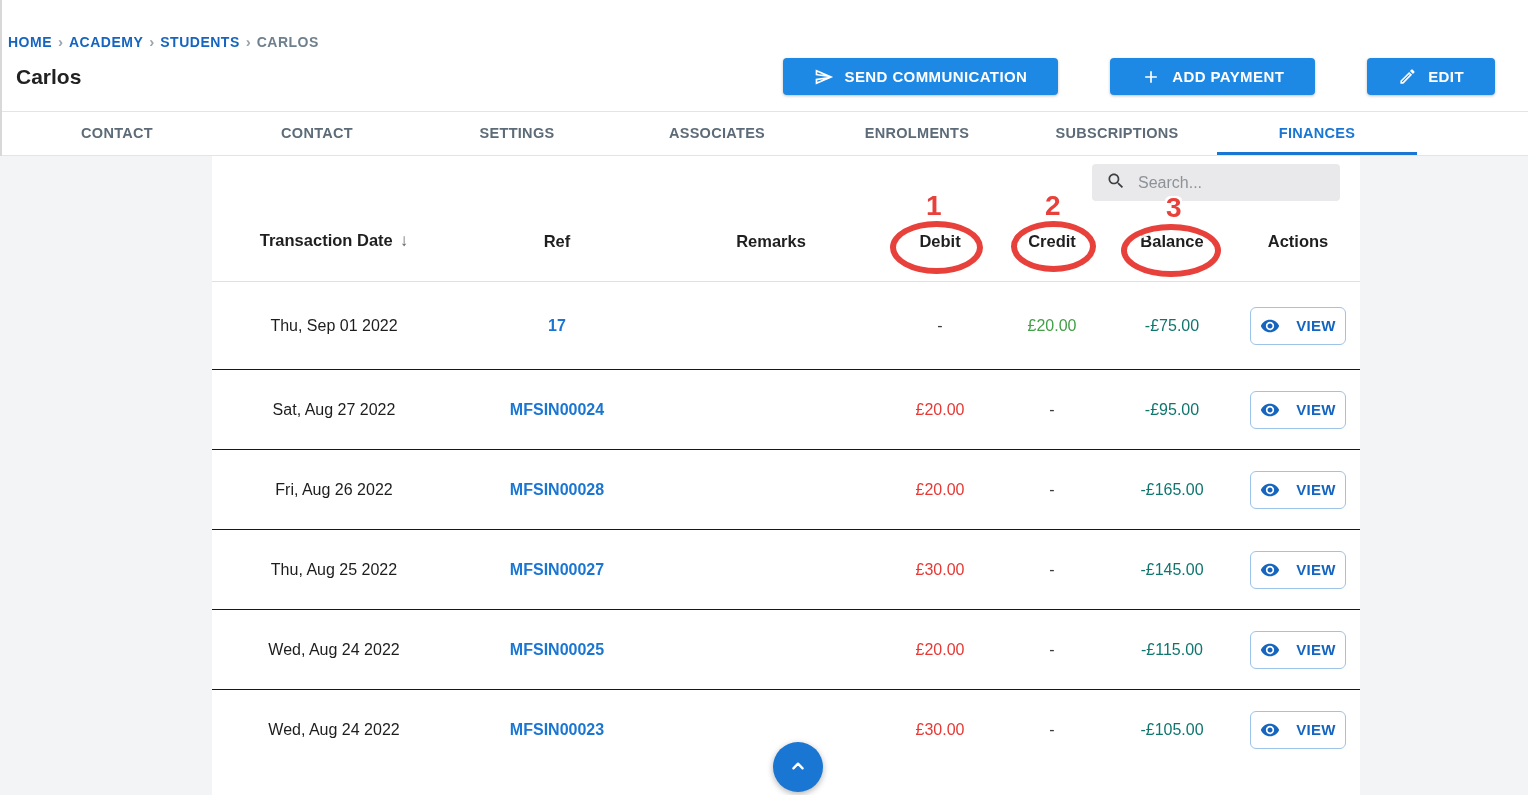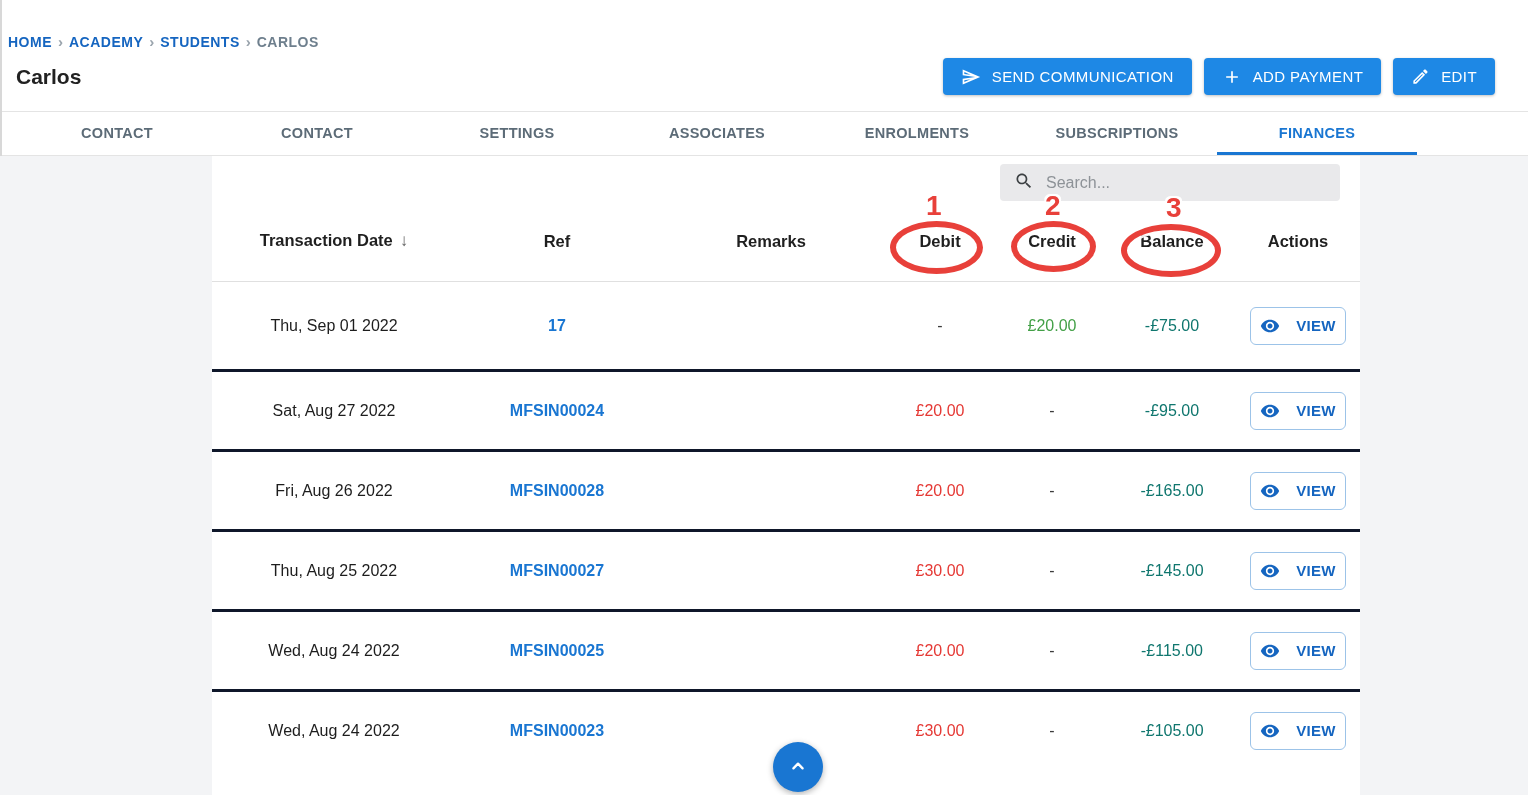--- a/index.html
+++ b/index.html
@@ -16,60 +16,61 @@
   .breadcrumb { height:50px; display:flex; align-items:flex-end; padding-left:8px; gap:6px; }
   .crumb-link { color:#1565c0; font-size:14px; font-weight:bold; letter-spacing:.5px; text-decoration:none; cursor:pointer; }
   .crumb-sep { color:#9aa4ad; font-size:15px; font-weight:bold; }
   .crumb-current { color:#6e7f8d; font-size:14px; font-weight:bold; letter-spacing:.5px; }
 
   .title-row { height:61px; display:flex; align-items:center; justify-content:space-between; padding:0 33px 8px 16px; }
   .page-title { font-size:21px; font-weight:bold; color:#212121; }
   .btn-group { display:flex; gap:12px; }
   .btn-primary {
     height:37px; background:#1e88e5; color:#fff; border:none; border-radius:4px;
-    font-family:"Liberation Sans", sans-serif; font-size:15px; font-weight:normal; letter-spacing:.4px;
-    display:flex; align-items:center; gap:11px; padding:0 18px; cursor:pointer;
+    font-family:"Liberation Sans", sans-serif; font-size:15px; font-weight:bold; letter-spacing:.4px;
+    display:flex; align-items:center; gap:11px; padding:0 31px; cursor:pointer;
     box-shadow:0 1px 3px rgba(0,0,0,.25);
+    margin-left:40px;
   }
   .btn-primary svg { display:block; }
 
   
   .tabs { height:45px; border-top:1px solid #e4e4e4; border-bottom:1px solid #e4e4e4; display:flex; padding-left:17px; background:#fff; }
   .tab {
     width:200px; text-align:center; line-height:42px; font-size:14.5px; font-weight:bold;
     color:#5c6b77; letter-spacing:.3px; cursor:pointer; border-bottom:3px solid transparent;
   }
   .tab.active { color:#1976d2; border-bottom-color:#1976d2; }
 
   
   .main { position:relative; height:639px; background:#f3f4f6; overflow:hidden; }
   .card { position:absolute; left:212px; top:0; width:1148px; height:100%; background:#fff; }
 
   .search-row { height:45px; display:flex; justify-content:flex-end; padding:8px 20px 0 0; }
   .search-box {
-    width:340px; height:37px; background:#e9e9eb; border-radius:4px;
+    width:248px; height:37px; background:#e9e9eb; border-radius:4px;
     display:flex; align-items:center; gap:12px; padding-left:14px;
   }
   .search-box input {
     flex:1; border:none; outline:none; background:transparent;
     font-family:"Liberation Sans", sans-serif; font-size:16px; color:#333;
   }
   .search-box input::placeholder { color:#8d9297; }
 
   .grid-cols {
     display:grid;
     grid-template-columns:244px 202px 226px 112px 112px 128px 124px;
     align-items:center;
   }
   .thead { height:81px; border-bottom:1px solid #e0e0e0; }
   .th { text-align:center; font-size:16.5px; font-weight:bold; color:#1f1f1f; }
   .th-sort { display:flex; justify-content:center; gap:7px; }
   .sort-arrow { color:#616161; font-size:17px; font-weight:normal; }
 
-  .trow { height:80px; border-top:3px solid #0f172a; }
+  .trow { height:80px; border-top:1px solid #0f172a; }
   .trow.first { height:87px; border-top:none; }
   .td { text-align:center; font-size:16px; }
   .c-date { color:#1d1d1d; }
   .c-ref { color:#1976d2; font-weight:bold; cursor:pointer; }
   .money-red { color:#e53935; }
   .money-green { color:#43a047; }
   .dash { color:#3c3c3c; }
   .c-balance { color:#0f766e; }
 
   .view-btn {

